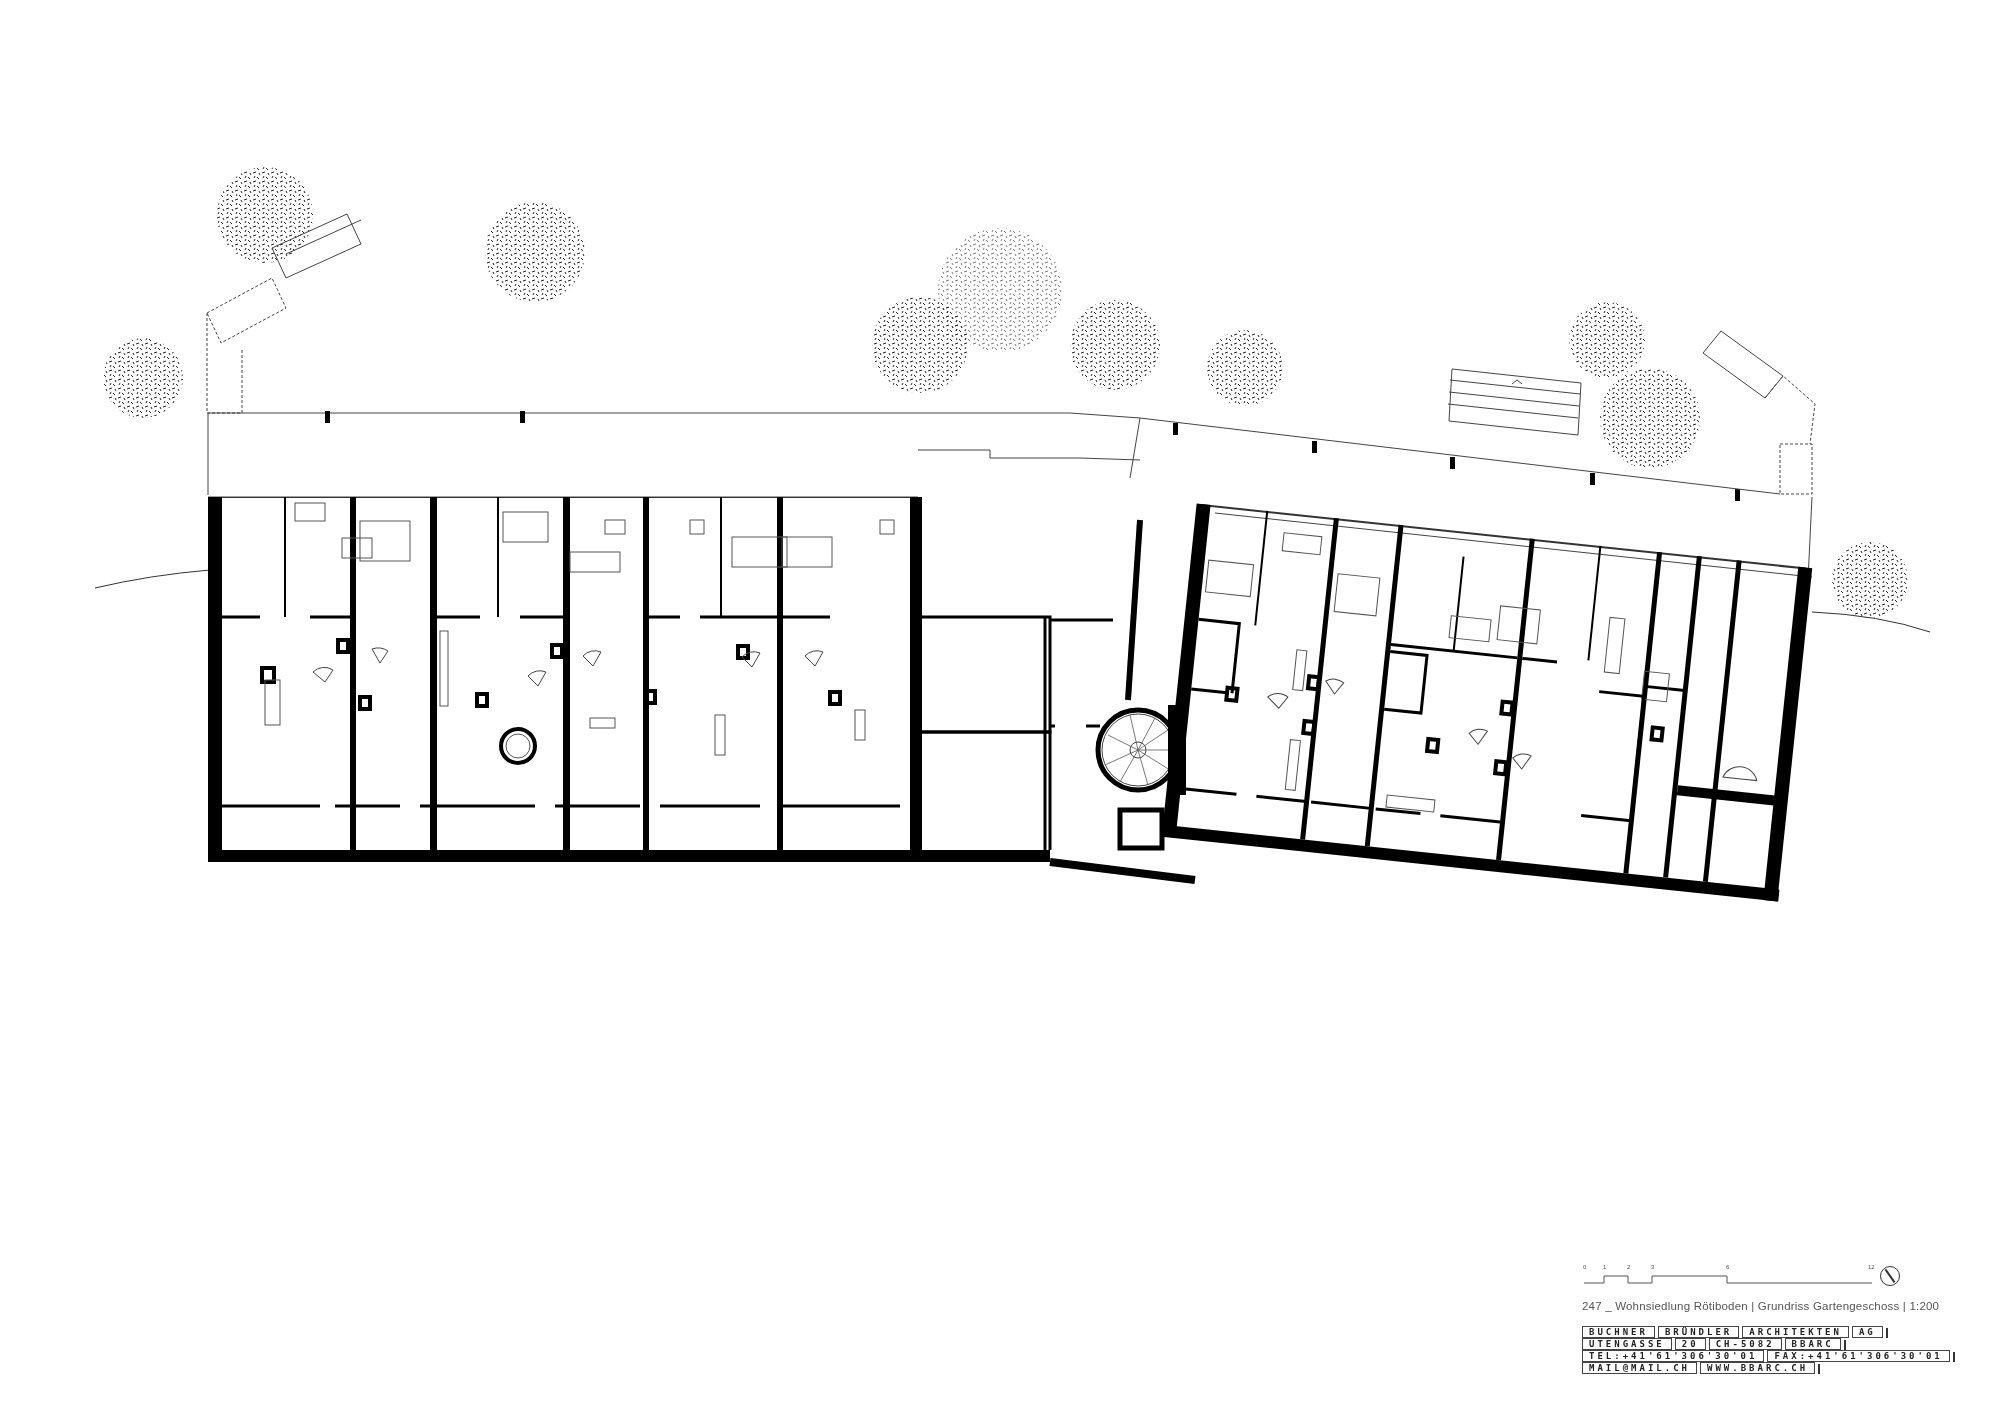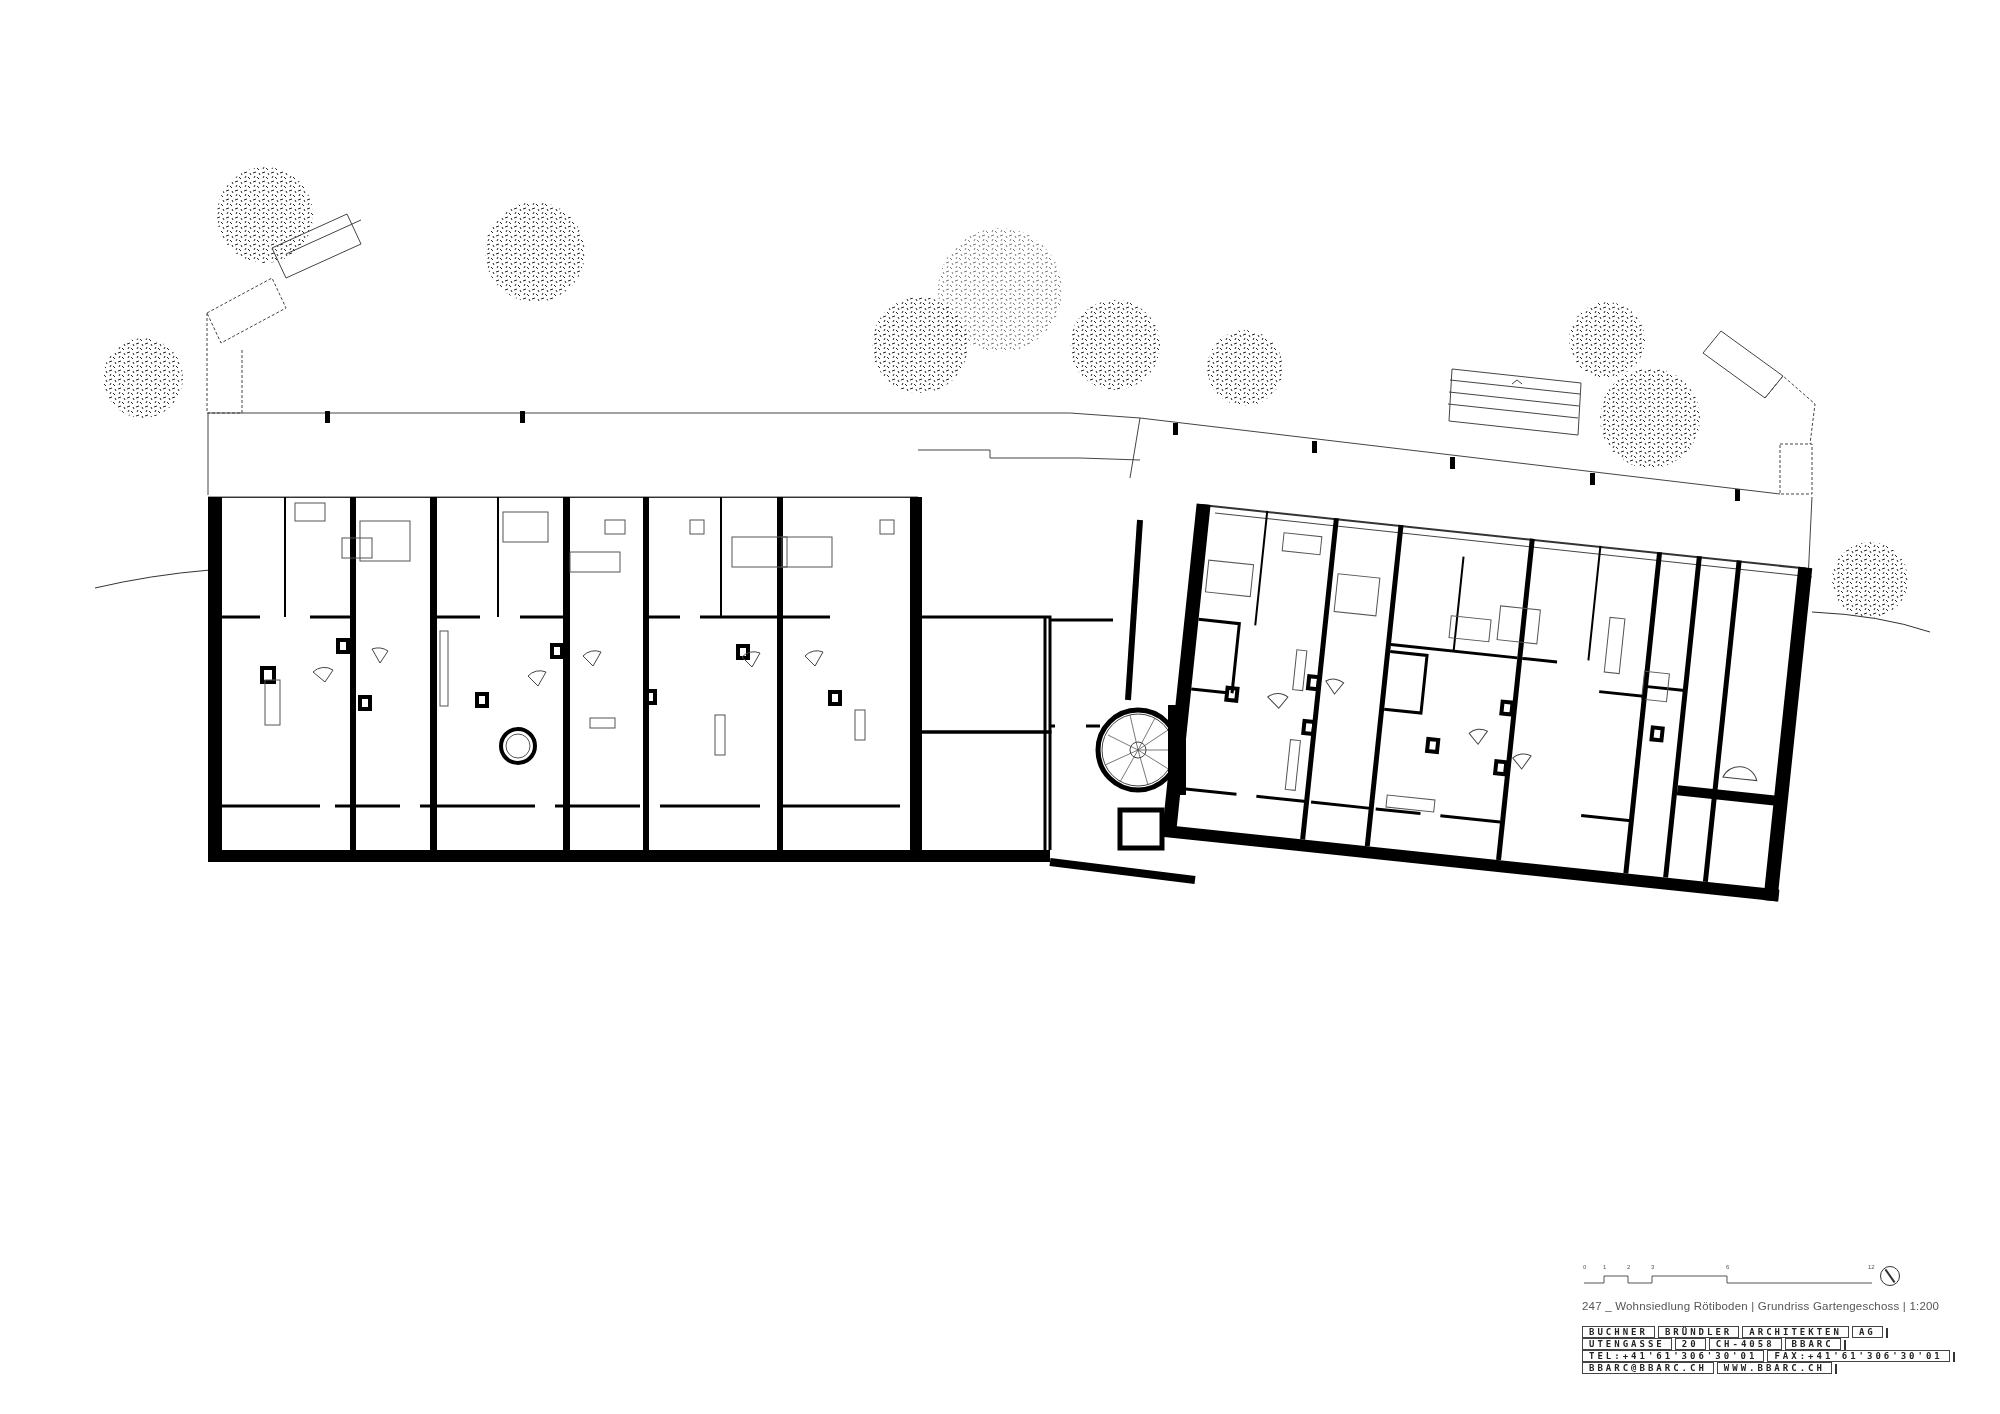--- a/index.html
+++ b/index.html
@@ -243,22 +243,22 @@
     <span class="tick-label" style="left:144px">6</span>
     <span class="tick-label" style="left:286px">12</span>
     <span class="north"></span>
   </div>
   <div class="project-title">247 _ Wohnsiedlung Rötiboden | Grundriss Gartengeschoss | 1:200</div>
   <div class="office">
     <div class="office-line">
       <span class="box">BUCHNER</span><span class="box">BRÜNDLER</span><span class="box">ARCHITEKTEN</span><span class="box">AG</span><span class="bar"></span>
     </div>
     <div class="office-line">
-      <span class="box">UTENGASSE</span><span class="box">20</span><span class="box">CH-4058</span><span class="box">BBARC</span><span class="bar"></span>
+      <span class="box">UTENGASSE</span><span class="box">20</span><span class="box">CH-5082</span><span class="box">BBARC</span><span class="bar"></span>
     </div>
     <div class="office-line">
       <span class="box">TEL:+41'61'306'30'01</span><span class="box">FAX:+41'61'306'30'01</span><span class="bar"></span>
     </div>
     <div class="office-line">
-      <span class="box">BBARC@BBARC.CH</span><span class="box">WWW.BBARC.CH</span><span class="bar"></span>
+      <span class="box">MAIL@MAIL.CH</span><span class="box">WWW.BBARC.CH</span><span class="bar"></span>
     </div>
   </div>
 </div>
 
 </body></html>

